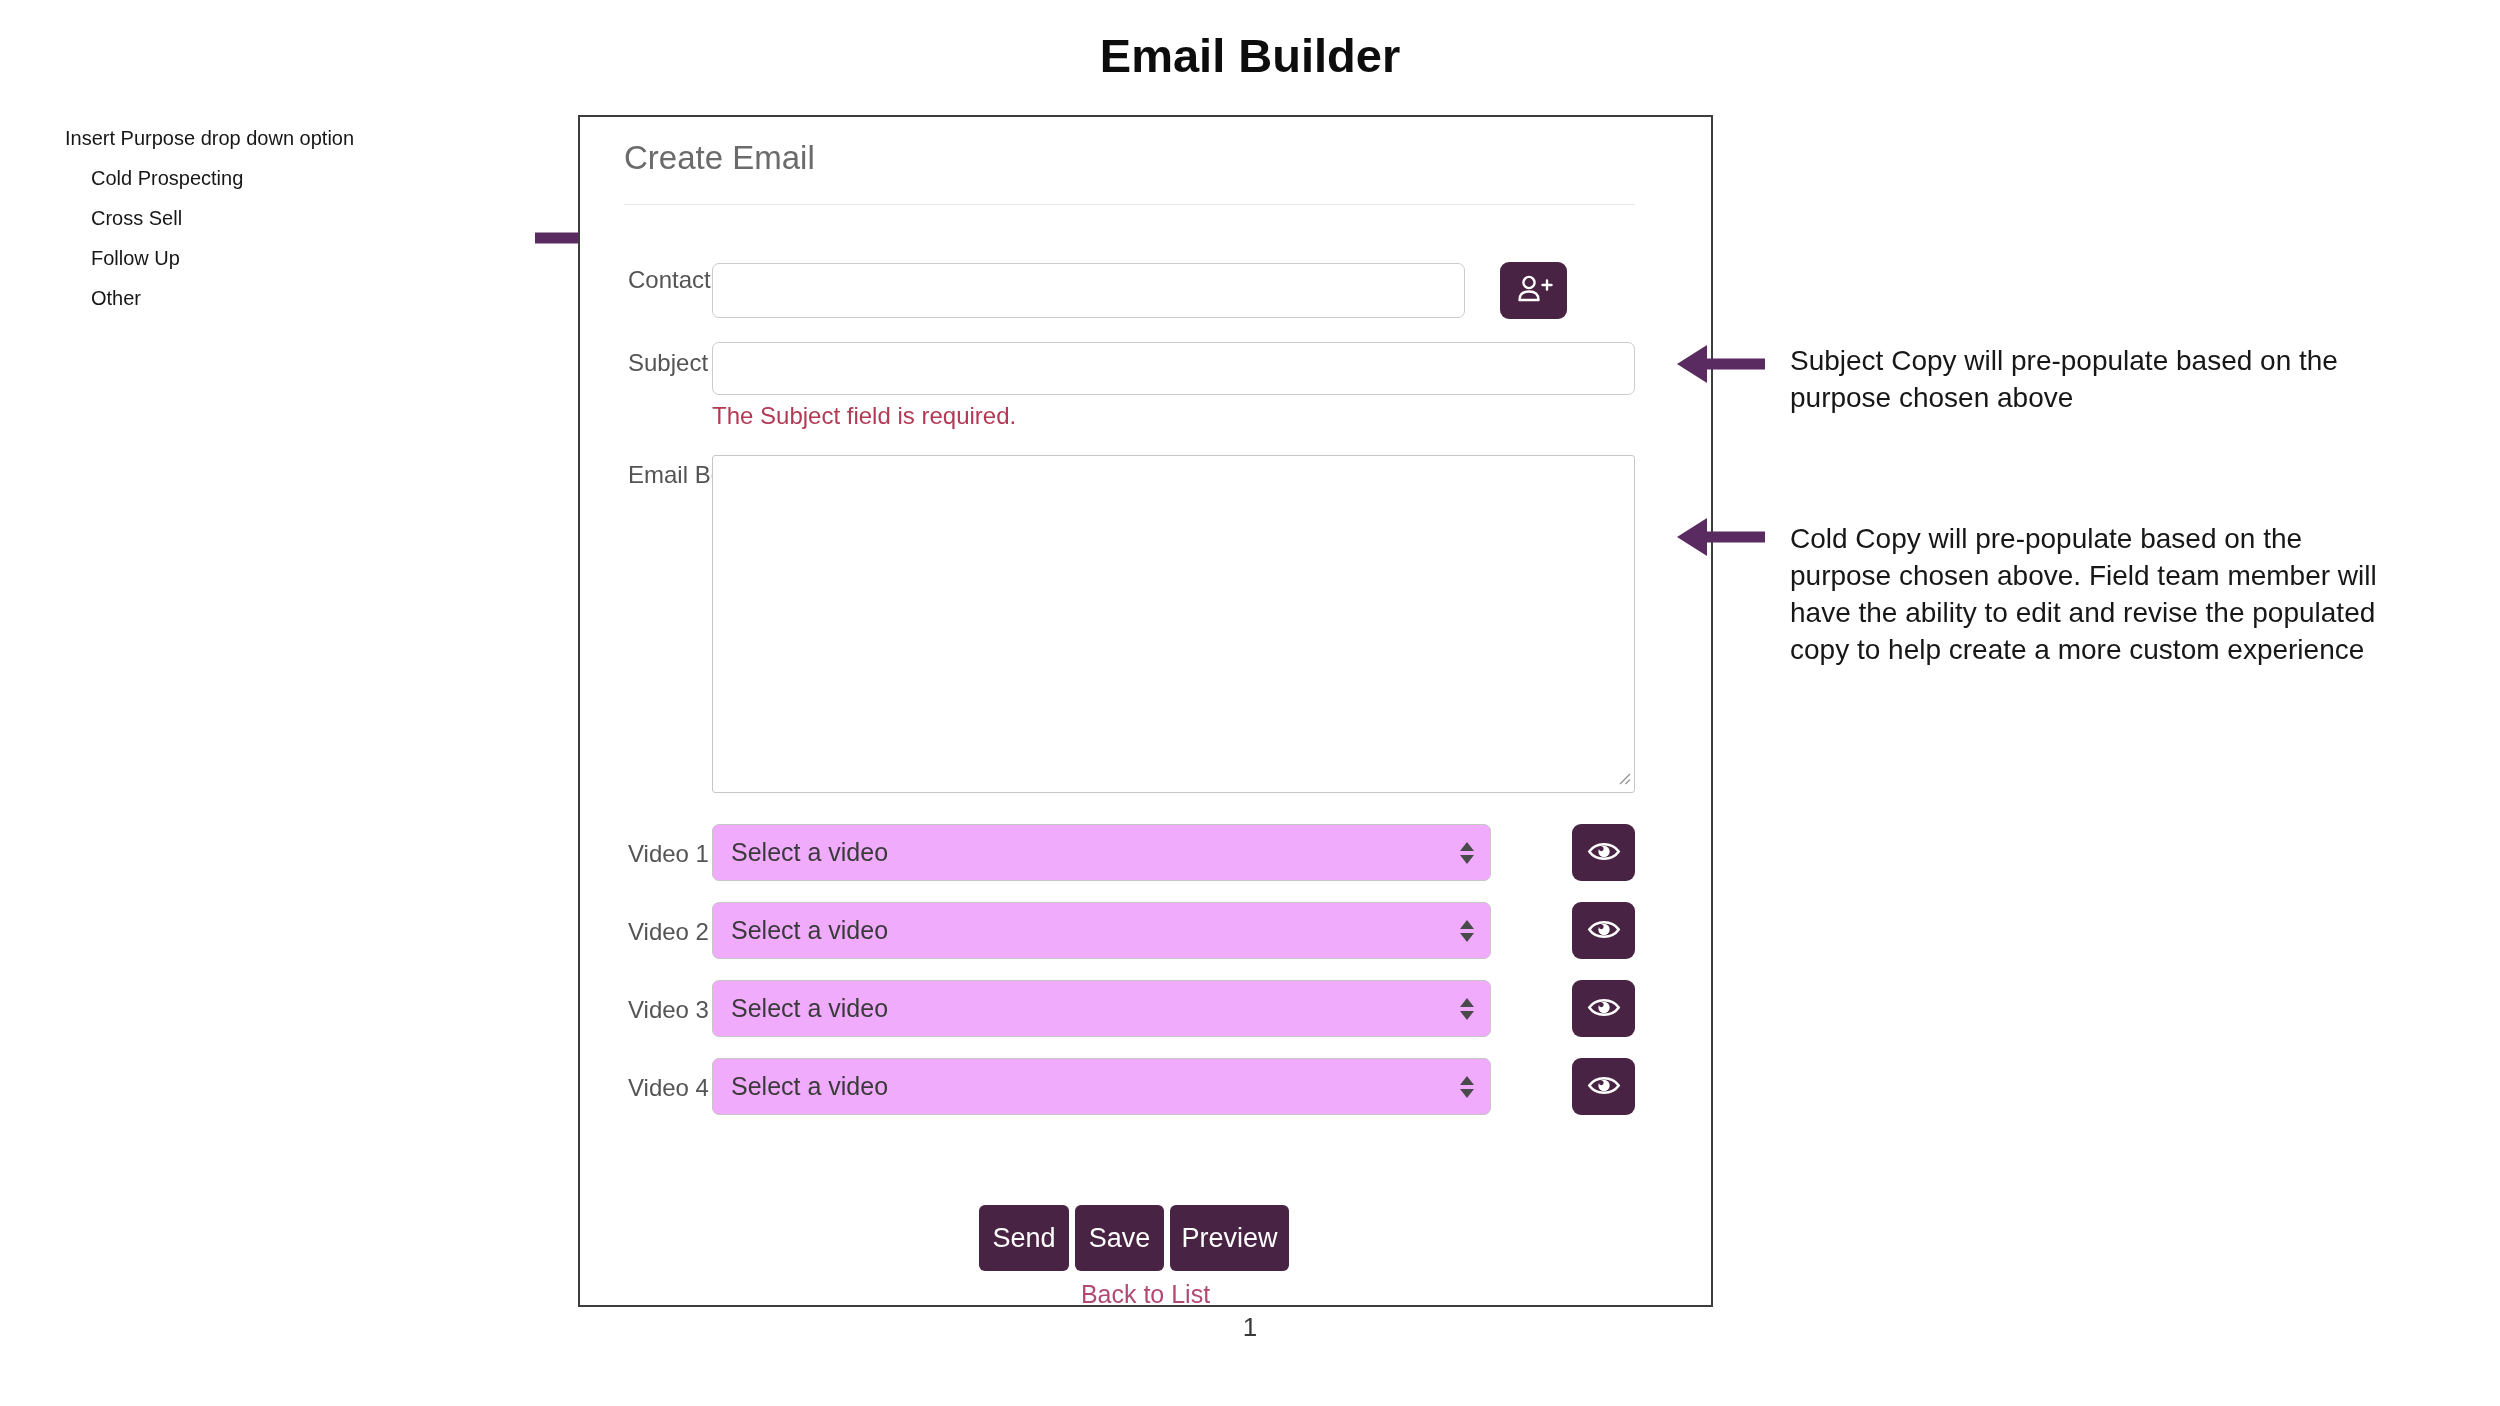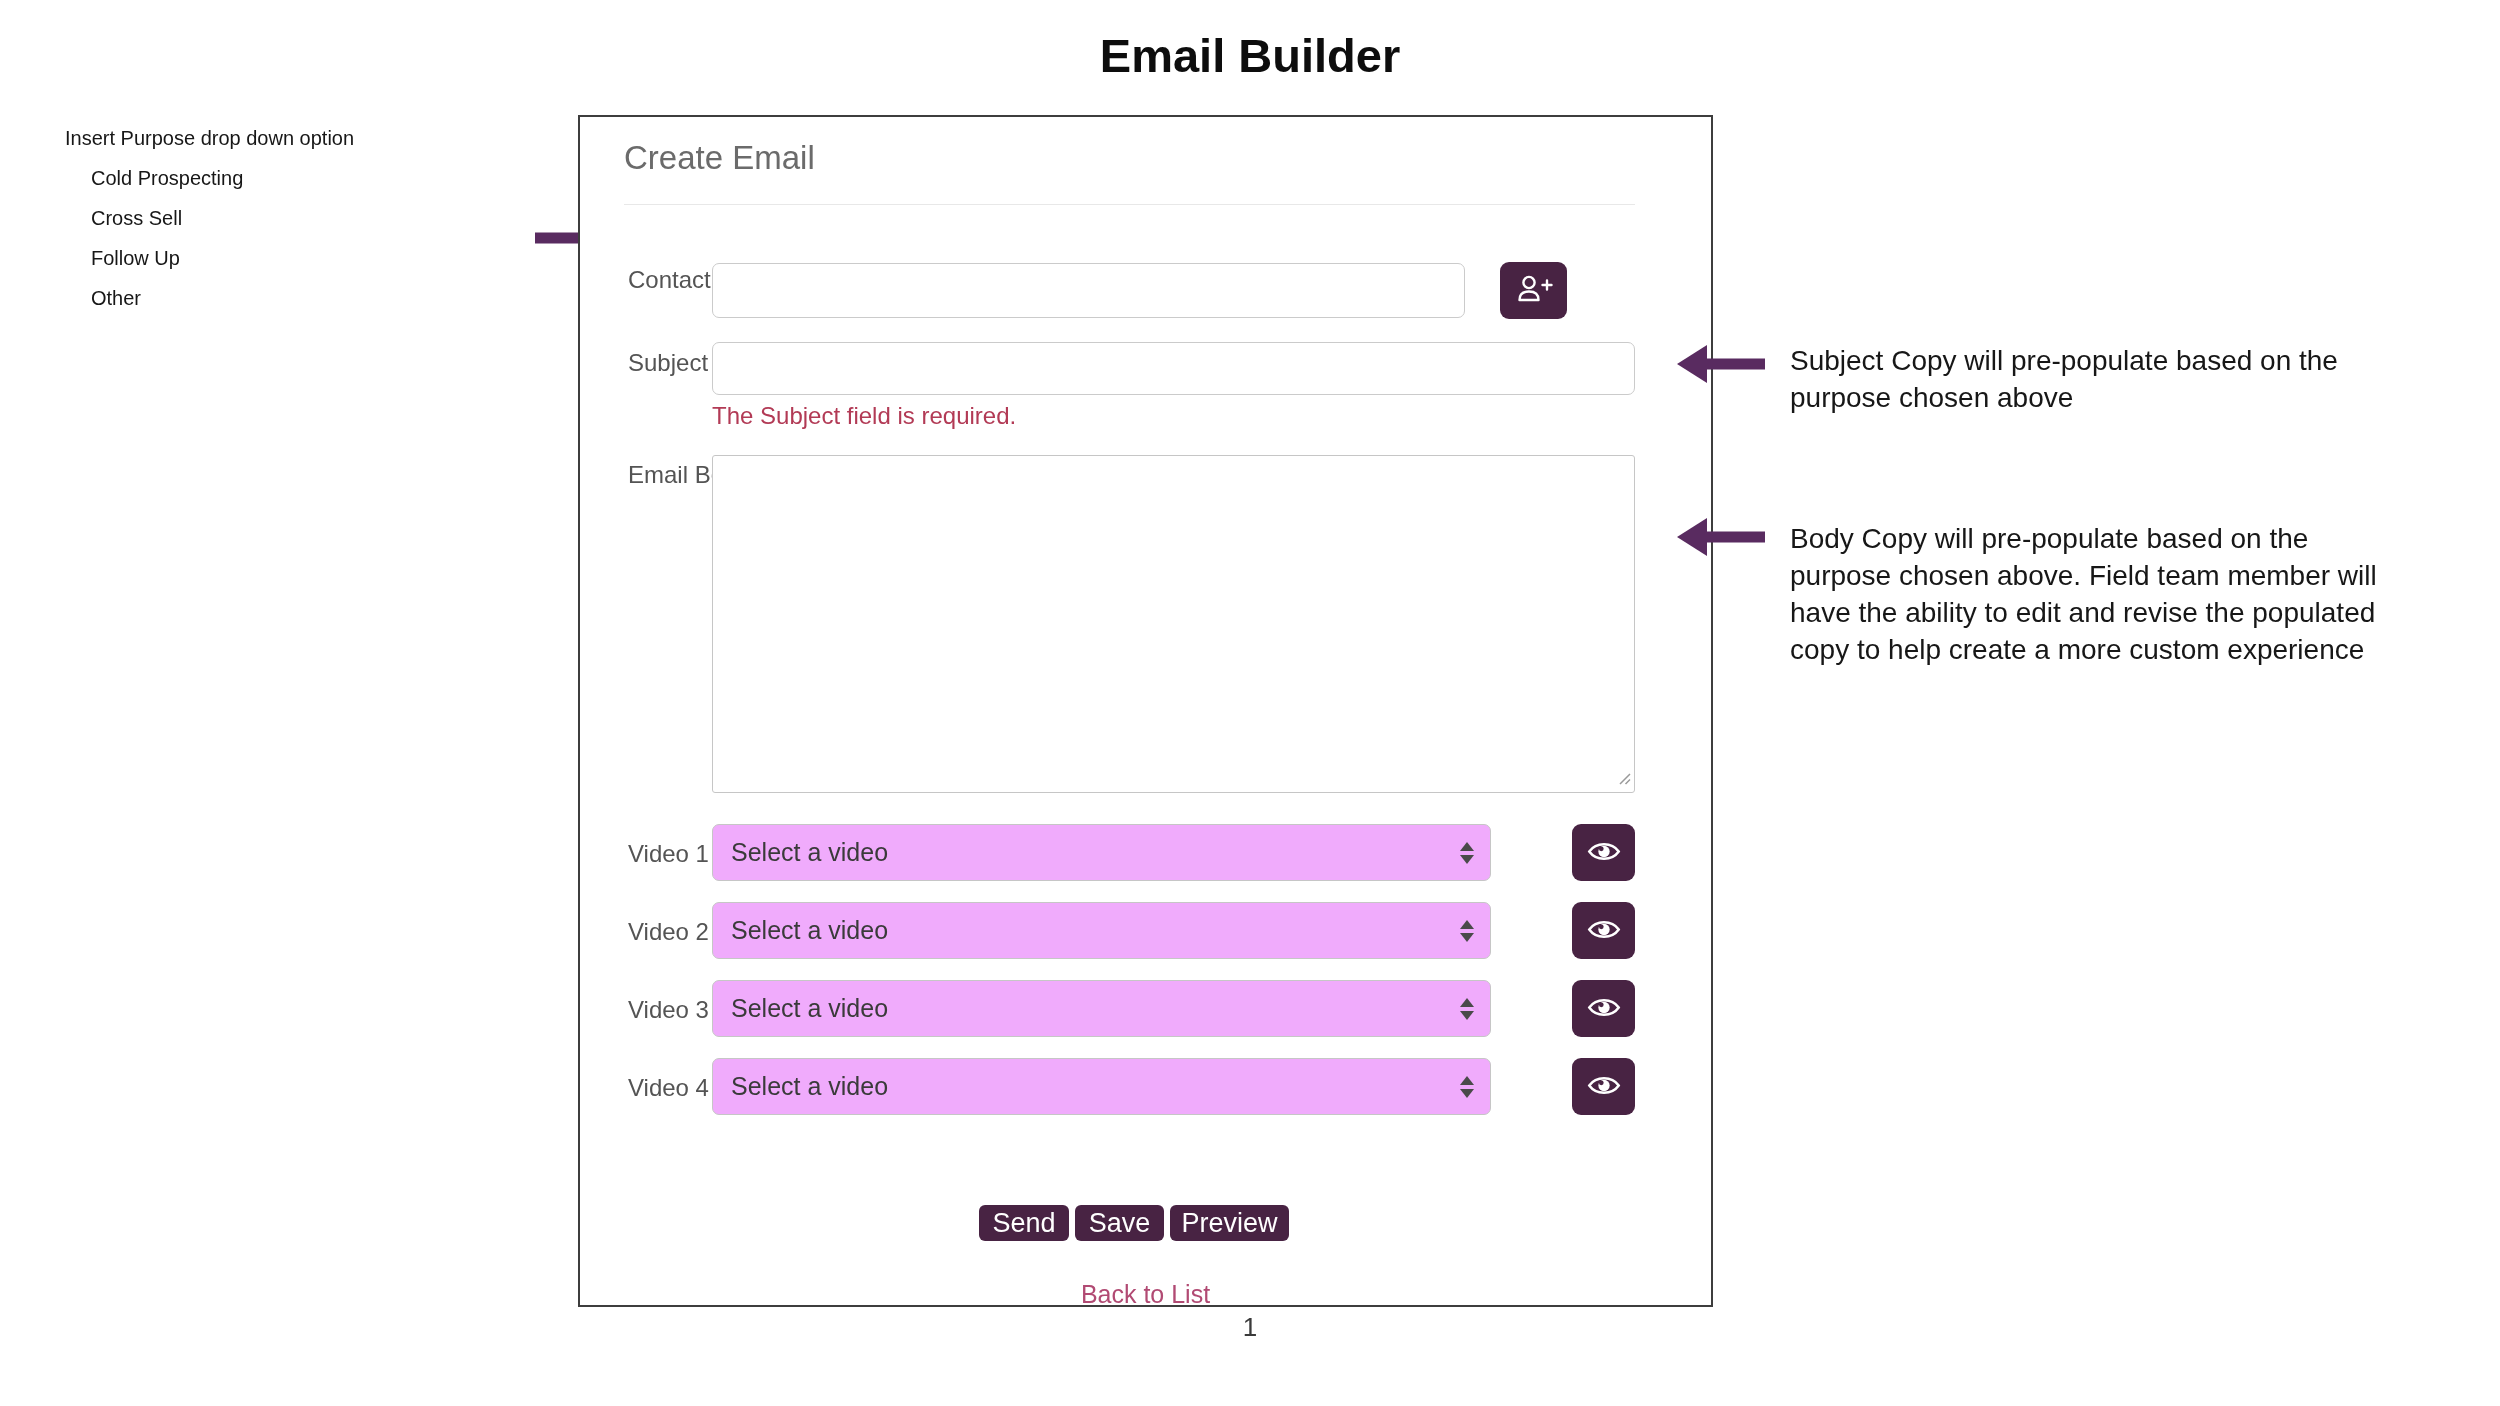--- a/index.html
+++ b/index.html
@@ -53,21 +53,21 @@
   .stepper{margin-left:auto;display:flex;flex-direction:column;align-items:center;gap:4px;}
   .stepper .up{width:0;height:0;border-left:7px solid transparent;border-right:7px solid transparent;
     border-bottom:9px solid #4a4a4a;}
   .stepper .down{width:0;height:0;border-left:7px solid transparent;border-right:7px solid transparent;
     border-top:9px solid #4a4a4a;}
 
   .icon-button{position:absolute;background:var(--purple);border:none;border-radius:9px;
     display:flex;align-items:center;justify-content:center;cursor:pointer;padding:0;}
   .eye-btn{left:992px;width:63px;height:57px;}
 
-  .btn{position:absolute;top:1088px;height:36px;background:var(--purple);color:#fff;border:none;
+  .btn{position:absolute;top:1088px;height:66px;background:var(--purple);color:#fff;border:none;
     border-radius:6px;font-family:"Liberation Sans",sans-serif;font-size:27px;
     display:flex;align-items:center;justify-content:center;cursor:pointer;}
   .back-link{position:absolute;left:0;width:100%;top:1163px;text-align:center;
     font-size:25px;color:var(--link);text-decoration:none;}
   .page-number{position:absolute;left:0;right:0;top:1312px;text-align:center;font-size:26px;color:#3a3a3a;}
 </style>
 </head>
 <body>
 
 <div class="stage">
@@ -203,21 +203,21 @@
   <div class="note" style="left:1790px;top:342px;width:620px;">
     <span class="ln">Subject Copy will pre-populate based on the</span>
     <span class="ln">purpose chosen above</span>
   </div>
 
   <div class="arrow left" style="left:1677px;top:518px;">
     <div class="shaft"></div>
     <div class="head"></div>
   </div>
   <div class="note" style="left:1790px;top:520px;width:660px;">
-    <span class="ln">Body Copy will pre-populate based on the</span>
+    <span class="ln">Cold Copy will pre-populate based on the</span>
     <span class="ln">purpose chosen above. Field team member will</span>
     <span class="ln">have the ability to edit and revise the populated</span>
     <span class="ln">copy to help create a more custom experience</span>
   </div>
 
   <div class="page-number">1</div>
 
 </div>
 
 </body></html>

